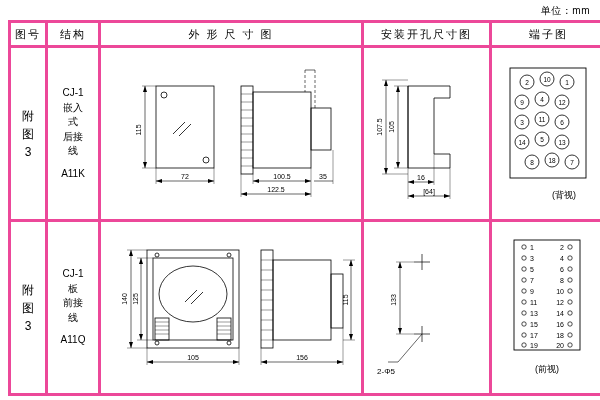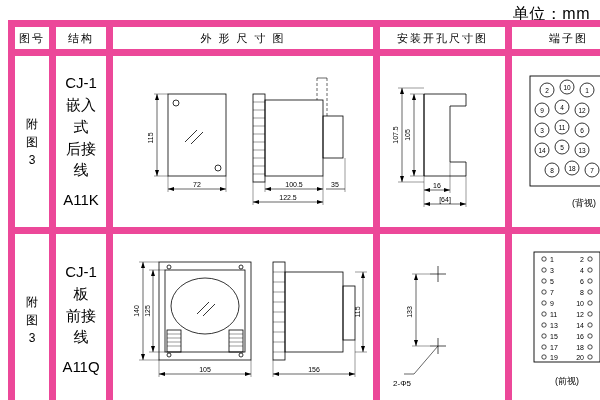--- a/index.html
+++ b/index.html
@@ -6,44 +6,44 @@
   body{
     width:600px;height:400px;
     background:#ffffff;
     font-family:"Liberation Sans","DejaVu Sans",sans-serif;
     color:#000;
     position:relative;
     overflow:hidden;
   }
   .unit{
     position:absolute;right:10px;top:4px;
-    font-size:16px;letter-spacing:0.5px;
+    font-size:10px;letter-spacing:0.5px;
   }
   table.main{
     position:absolute;left:8px;top:20px;
     width:584px;height:368px;
     border-collapse:collapse;
     table-layout:fixed;
   }
   table.main td, table.main th{
-    border:7px solid #ec4899;
+    border:3px solid #ec4899;
     padding:0;
     text-align:center;
     vertical-align:middle;
     font-weight:normal;
     font-size:11px;
   }
   .hdr{height:22px;font-size:12px;letter-spacing:2px;}
   .col1{width:34px;}
   .col2{width:50px;margin-top:31px;}
   .col3{width:260px;}
   .col4{width:125px;}
   .col5{width:113px;}
   .rownum{font-size:12px;line-height:1.5;}
-  .struct{font-size:15px;line-height:1.45;}
+  .struct{font-size:10px;line-height:1.45;}
   svg{display:block;}
   .lbl{font-size:7px;font-family:"Liberation Sans",sans-serif;}
   .lbl8{font-size:8px;font-family:"Liberation Sans",sans-serif;}
   .cap{font-size:9px;}
   .termnum{font-size:6.5px;font-family:"Liberation Sans",sans-serif;}
   .tnum2{font-size:7px;font-family:"Liberation Sans",sans-serif;}
 </style>
 </head>
 <body>
 

